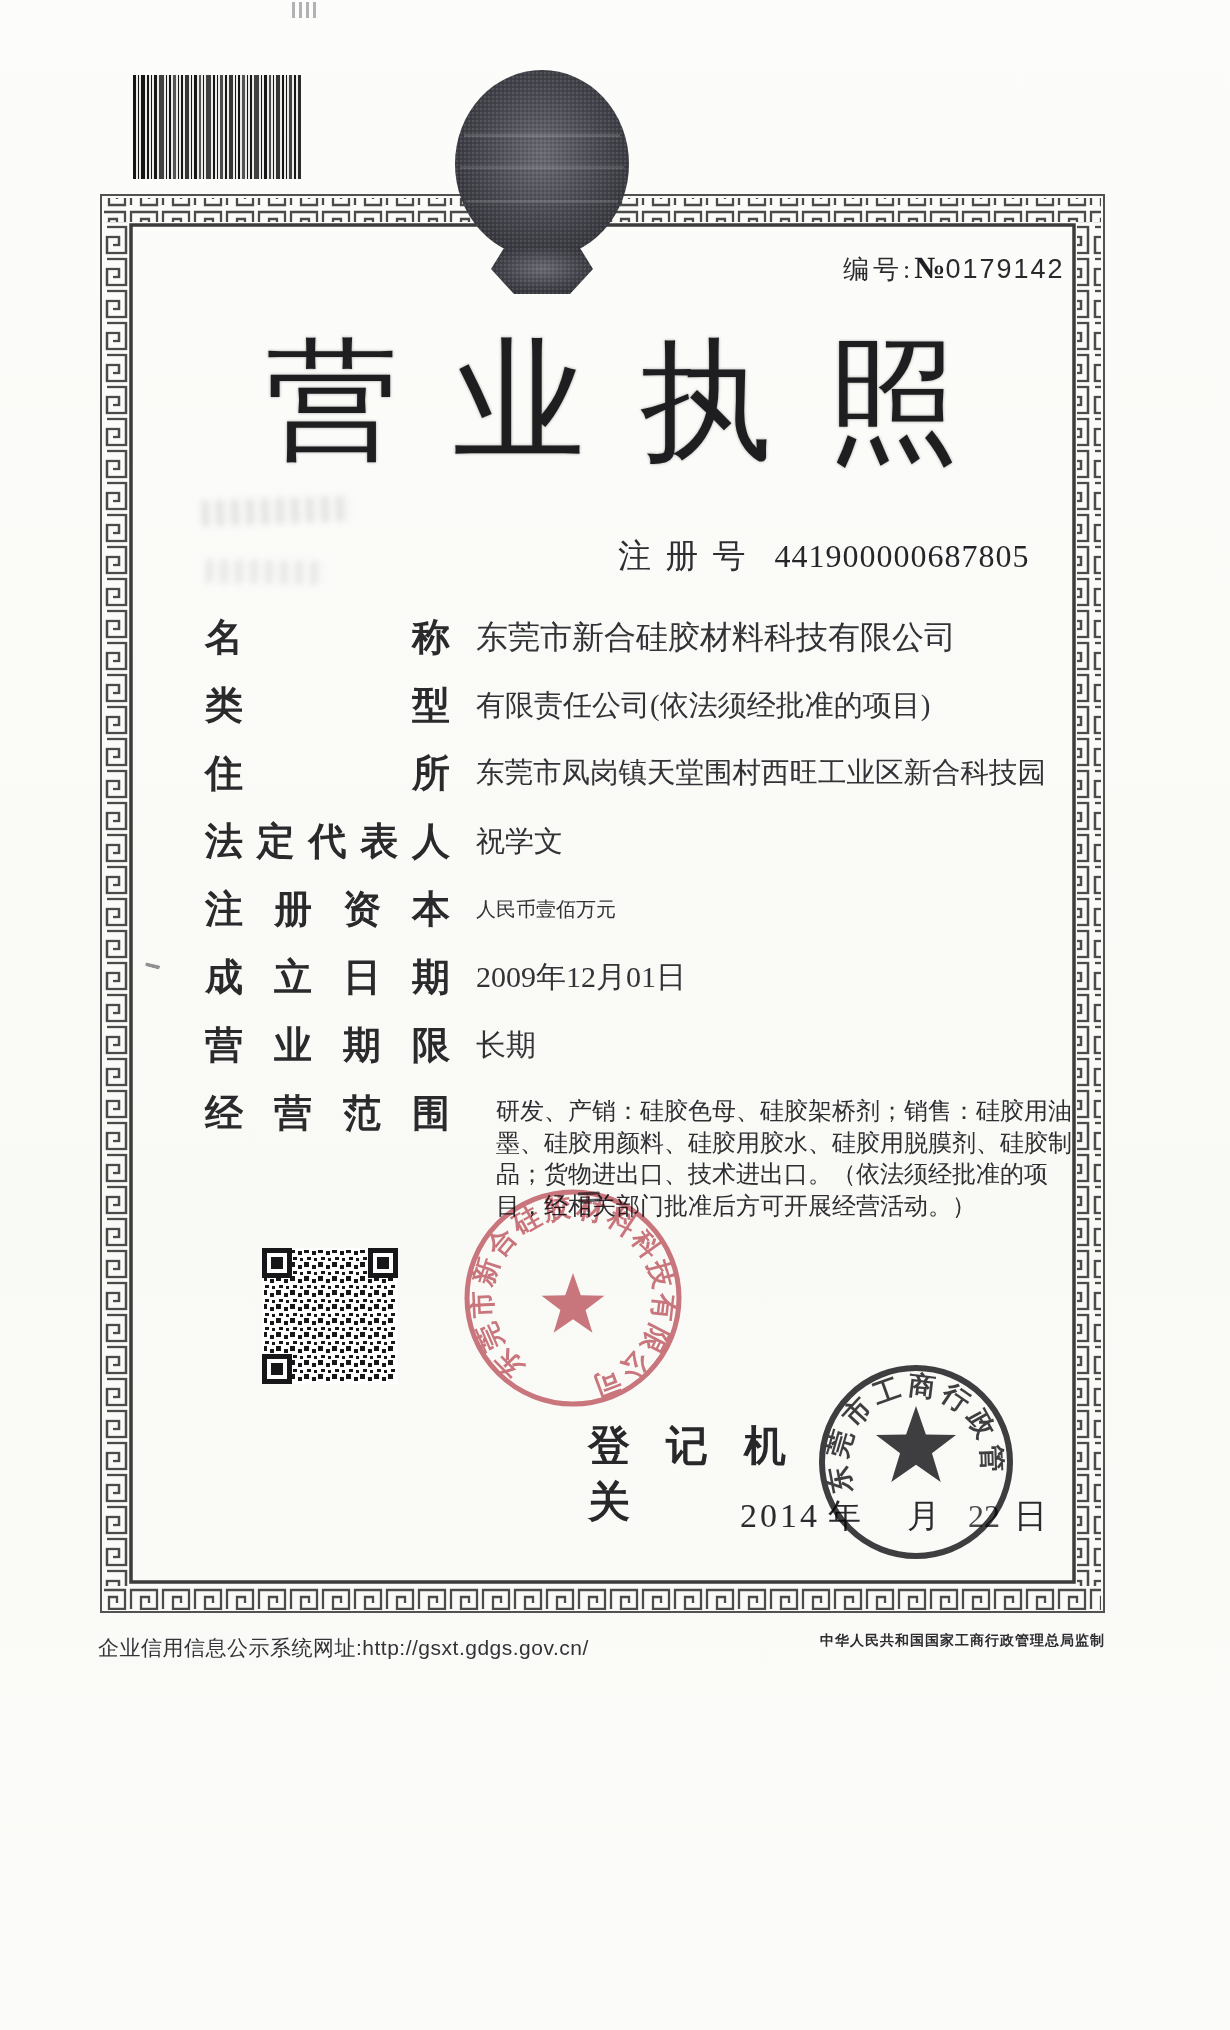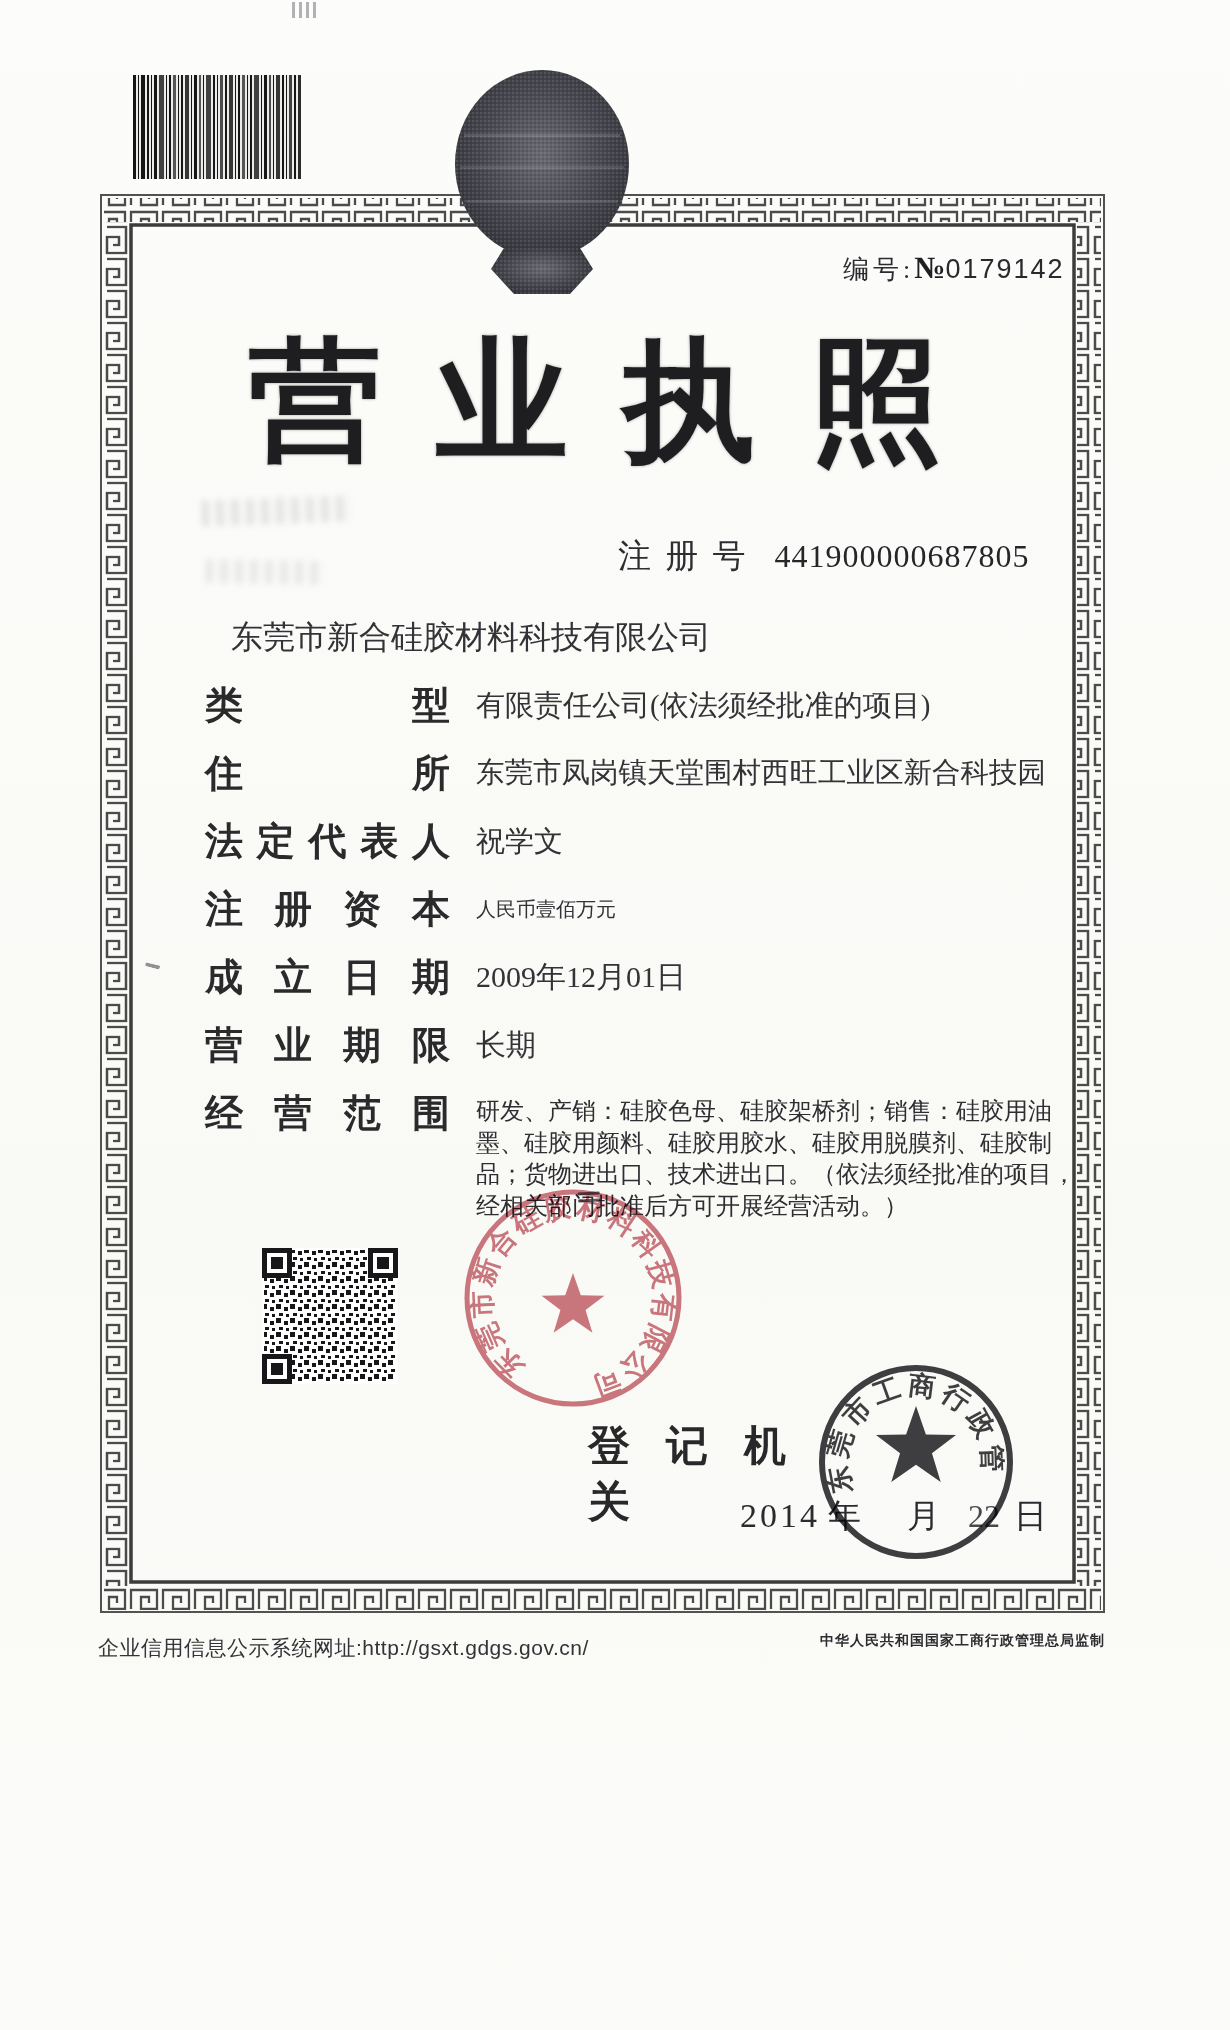--- a/index.html
+++ b/index.html
@@ -13,35 +13,36 @@
 
   
   .serial{position:absolute;left:843px;top:250px;display:flex;align-items:baseline;}
   .serial .lbl{font-size:26px;color:#2c2c30;letter-spacing:4px;font-family:"Liberation Serif",serif;}
   .serial .no{font-size:31px;font-weight:bold;font-family:"Liberation Serif",serif;color:#1f1f23;}
   .serial .digits{font-size:27px;font-family:Liberation Sans, sans-serif;letter-spacing:2px;color:#2a2a2e;}
 
   
   .title{
     position:absolute;left:101px;top:326px;width:1004px;margin:0;
-    text-align:center;font-size:132px;line-height:150px;font-weight:700;
+    text-align:center;font-size:132px;line-height:150px;font-weight:400;
     letter-spacing:55px;text-indent:40px;color:#1e1e21;
     text-shadow:0 0 3px rgba(25,25,25,.4);
     font-family:"Liberation Sans",sans-serif;
+    padding-left:17px;
   }
 
   
   .regno{position:absolute;left:618px;top:534px;display:flex;align-items:baseline;}
   .regno .lbl{font-size:33px;color:#2e2e32;font-family:"Liberation Serif",serif;letter-spacing:3px;}
   .regno .digits{margin-left:26px;font-size:32px;letter-spacing:1px;color:#26262a;font-family:"Liberation Serif",serif;}
 
   
   .fields{position:absolute;left:205px;top:612px;width:885px;}
   .row{display:flex;align-items:flex-start;height:68px;}
-  .row.row-scope{height:auto;}
+  .row.row-scope{height:auto;gap:20px;}
   .flabel{
     width:245px;flex:none;font-size:38px;line-height:50px;font-weight:600;color:#2a2a2d;
     text-align:justify;text-align-last:justify;font-family:"Liberation Serif",serif;
   }
   .fvalue{margin-left:26px;line-height:50px;color:#333337;font-family:"Liberation Serif",serif;}
   .row:nth-child(1) .fvalue{font-size:32px;}
   .row:nth-child(2) .fvalue{font-size:29px;}
   .row:nth-child(3) .fvalue{font-size:28.5px;letter-spacing:0;}
   .row:nth-child(4) .fvalue{font-size:29px;}
   .row:nth-child(5) .fvalue{font-size:20px;}
@@ -178,20 +179,21 @@
 
   <h1 class="title">营业执照</h1>
 
   <div class="regno">
     <span class="lbl">注 册 号</span>
     <span class="digits">441900000687805</span>
   </div>
 
   <div class="fields">
     <div class="row">
+      <div class="flabel">名称</div>
       <div class="fvalue">东莞市新合硅胶材料科技有限公司</div>
     </div>
     <div class="row">
       <div class="flabel">类型</div>
       <div class="fvalue">有限责任公司(依法须经批准的项目)</div>
     </div>
     <div class="row">
       <div class="flabel">住所</div>
       <div class="fvalue">东莞市凤岗镇天堂围村西旺工业区新合科技园</div>
     </div>

